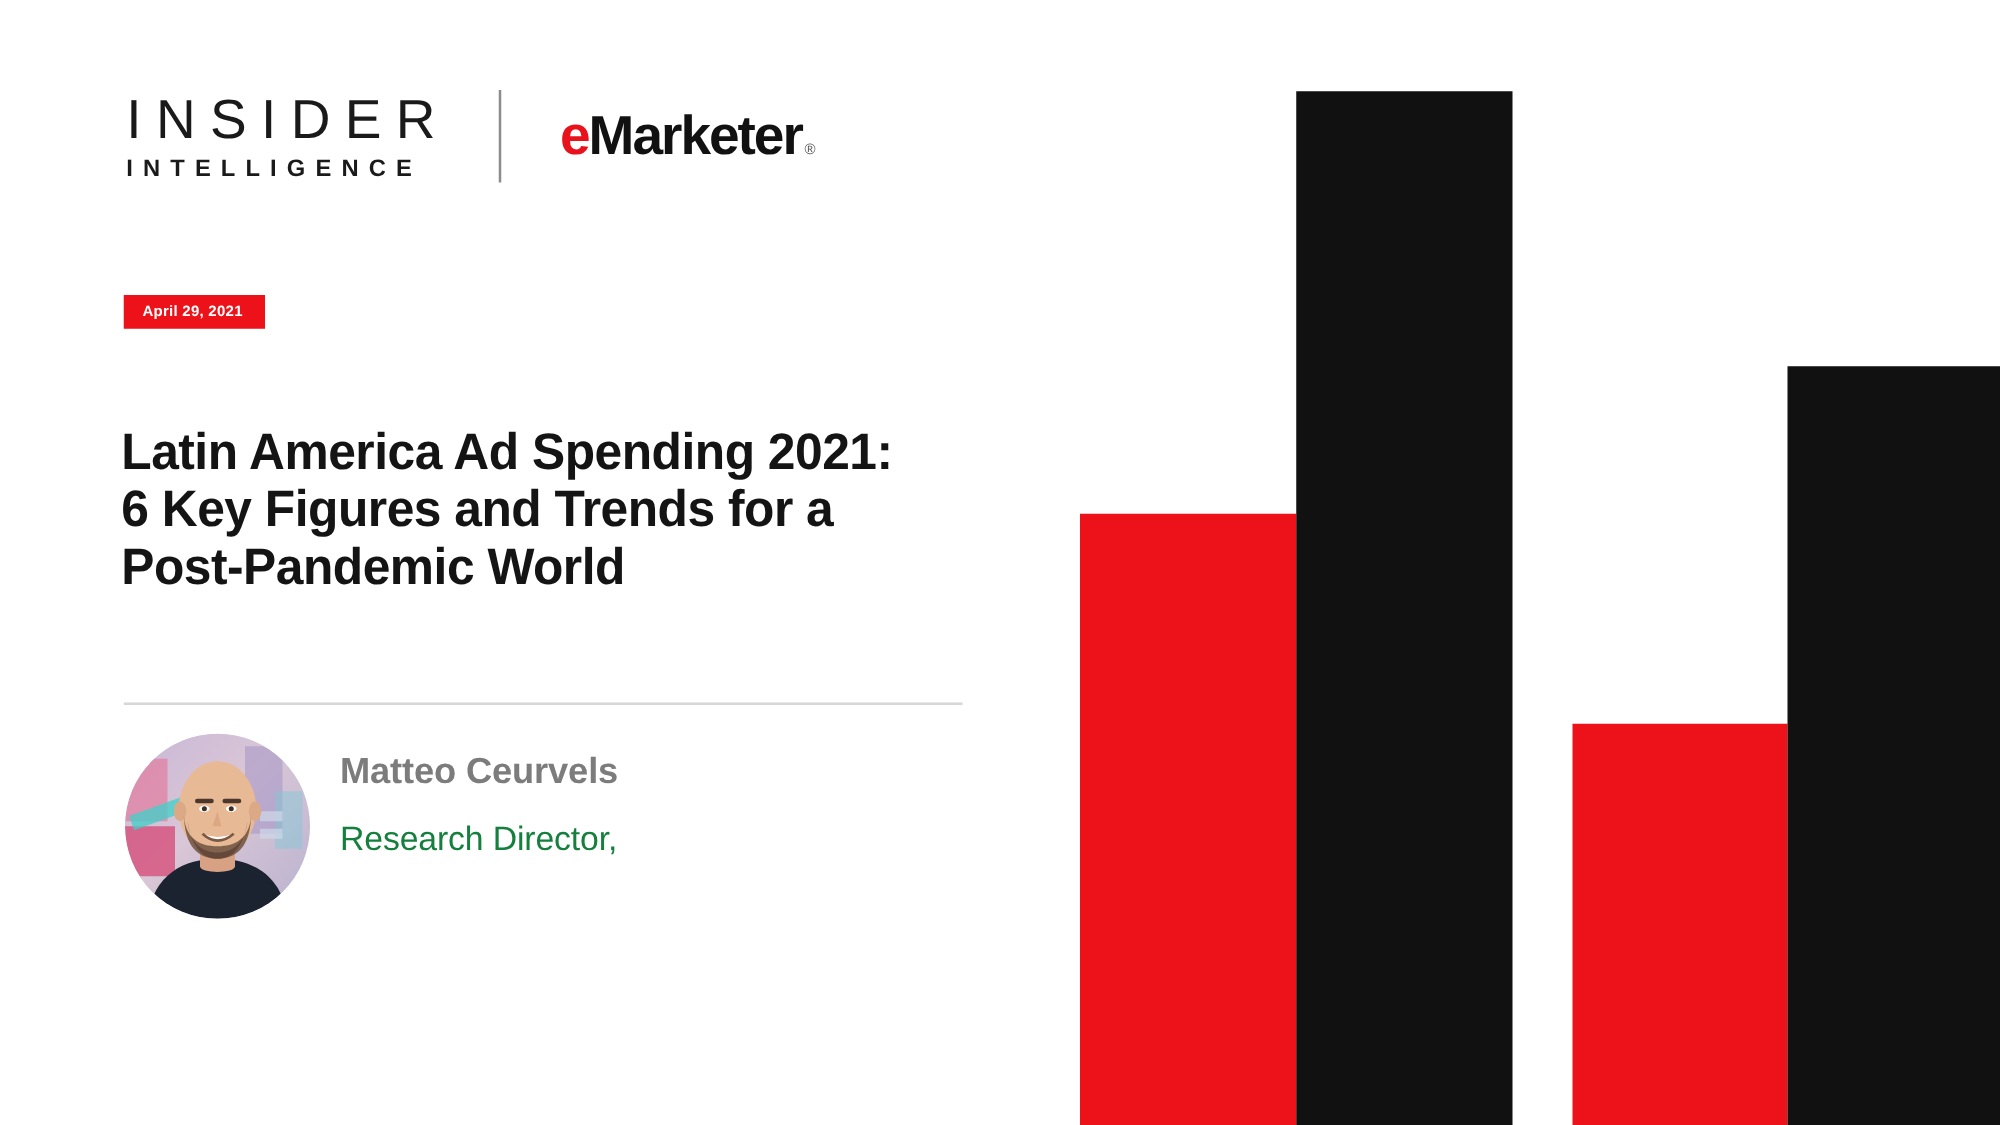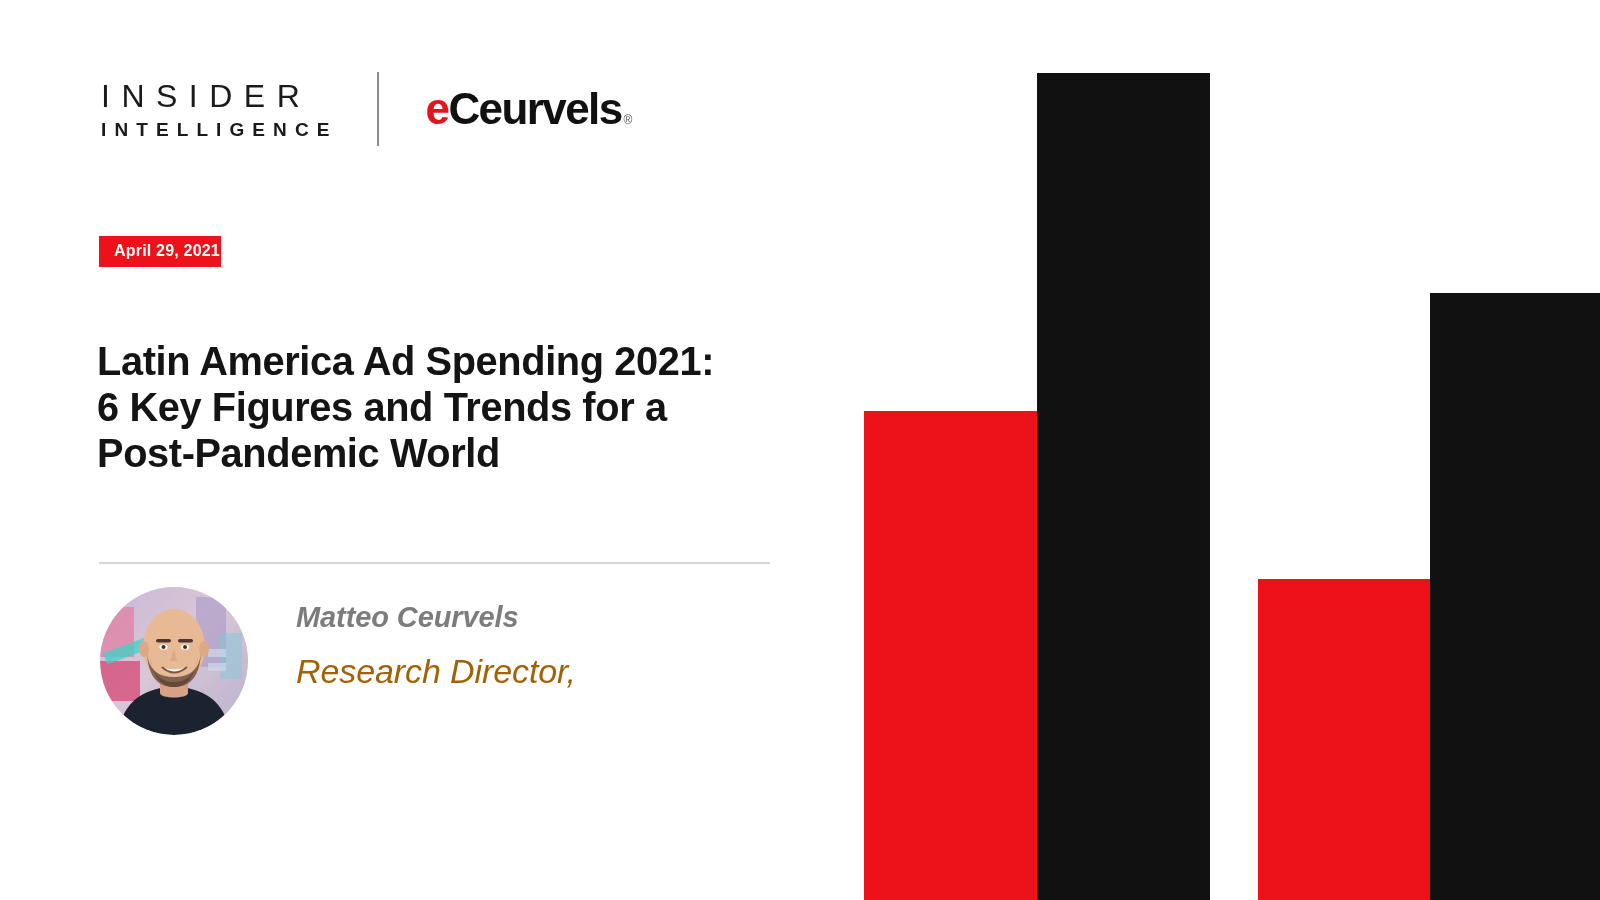--- a/index.html
+++ b/index.html
@@ -55,21 +55,21 @@
     align-items: center;
   }
   .insider-logo {
     display: flex;
     flex-direction: column;
     justify-content: center;
     line-height: 1;
   }
   .insider-word {
     font-family: "Liberation Sans", sans-serif;
-    font-size: 32px;
+    font-size: 44px;
     font-weight: 300;
     letter-spacing: 11.5px;
     color: #1a1a1a;
     text-indent: 2px;
   }
   .intelligence-word {
     font-family: "Liberation Sans", sans-serif;
     font-size: 19px;
     font-weight: 700;
     letter-spacing: 8.1px;
@@ -107,23 +107,23 @@
     top: 0px;
   }
 
   
   .date-badge {
     position: absolute;
     left: 99px;
     top: 236px;
     background: #ed1119;
     color: #ffffff;
-    font-size: 16px;
-    font-weight: 700;
-    padding: 7px 1px 8px 15px;
+    font-size: 12px;
+    font-weight: 700;
+    padding: 7px 18px 8px 15px;
     letter-spacing: 0.2px;
     line-height: 1;
   }
 
   
   .title {
     position: absolute;
     left: 97px;
     top: 338px;
     width: 720px;
@@ -159,35 +159,34 @@
     height: 148px;
     border-radius: 50%;
     overflow: hidden;
     flex: 0 0 auto;
     position: relative;
     background: #cfd4e4;
   }
   .avatar svg { display: block; }
 
   .presenter-text {
-    margin-left: 48px;
+    margin-left: 24px;
     padding-top: 16px;
-    font-style: italic;
   }
   .presenter-name {
     font-size: 29px;
     font-weight: 700;
     color: #7c7c7c;
     line-height: 1;
     letter-spacing: -0.1px;
   }
   .presenter-role {
-    font-size: 34px;
+    font-size: 27px;
     font-weight: 400;
-    color: #a16207;
+    color: #15803d;
     line-height: 39px;
     margin-top: 20px;
     letter-spacing: -0.1px;
   }
 </style>
 </head>
 <body>
 
 <div class="slide">
 
@@ -201,21 +200,21 @@
   <div class="content">
 
     <div class="logo-lockup">
       <div class="insider-logo">
         <div class="insider-word">INSIDER</div>
         <div class="intelligence-word">INTELLIGENCE</div>
       </div>
       <div class="logo-divider"></div>
       <div class="emarketer-logo">
         <span class="emarketer-e">e</span>
-          <span>Ceurvels</span>
+          <span>Marketer</span>
           <span class="emarketer-reg">®</span>
       </div>
     </div>
 
     <div class="date-badge">April 29, 2021</div>
 
     <div class="title">
       <div>Latin America Ad Spending 2021:</div>
       <div>6 Key Figures and Trends for a</div>
       <div>Post-Pandemic World</div>

